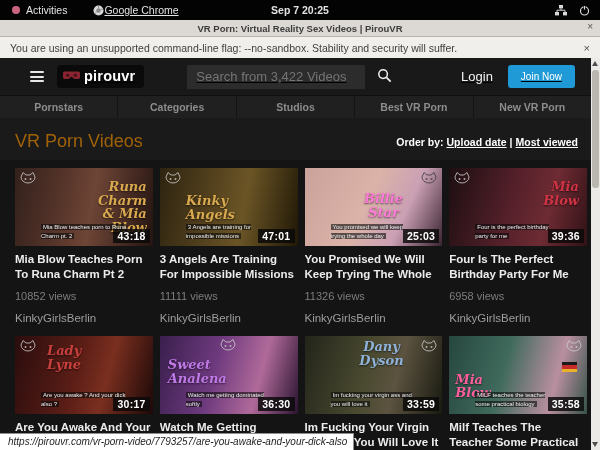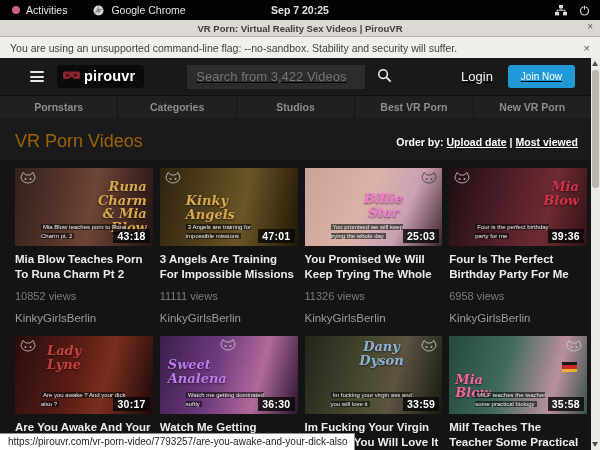--- a/index.html
+++ b/index.html
@@ -4,21 +4,21 @@
 <style>
   html,body{margin:0;padding:0;}
   body{width:600px;height:450px;overflow:hidden;background:#151515;
        font-family:"Liberation Sans",sans-serif;position:relative;}
 
   
   .gnome-bar{height:20px;background:#030303;color:#e3e3e3;display:flex;align-items:center;
              font-size:10.5px;position:relative;}
   .gb-left{display:flex;align-items:center;gap:6px;margin-left:12px;}
   .gb-dot{width:8px;height:8px;border-radius:50%;background:#c8647e;display:inline-block;}
-  .gb-app{display:flex;align-items:center;gap:7px;margin-left:26px;}
+  .gb-app{display:flex;align-items:center;gap:0;margin-left:26px;text-decoration:underline;}
   .gb-clock{position:absolute;left:0;right:0;text-align:center;font-weight:bold;font-size:10.5px;}
   .gb-right{margin-left:auto;display:flex;align-items:center;gap:12px;margin-right:10px;z-index:2;}
 
   
   .tab-bar{height:16px;background:#dcd8d3;border-bottom:1px solid #b7b3ad;display:flex;
            align-items:center;justify-content:center;font-size:9.5px;font-weight:bold;color:#3c3c3c;
            position:relative;}
   .tab-close{position:absolute;right:7px;top:1px;color:#555;font-size:10px;font-weight:normal;cursor:default;}
 
   
@@ -93,21 +93,21 @@
 
   
   .sbar{position:absolute;top:58px;right:0;bottom:0;width:9px;background:#eceae7;z-index:5;}
   .sb-arrow{position:absolute;left:1px;width:0;height:0;border-left:3.5px solid transparent;
             border-right:3.5px solid transparent;}
   .sb-up{top:3px;border-bottom:5px solid #4d4d4d;}
   .sb-down{bottom:3px;border-top:5px solid #4d4d4d;}
   .sb-thumb{position:absolute;left:1px;top:12px;width:7px;height:118px;background:#b9b5af;border-radius:3px;}
 
   .status-tip{position:absolute;left:0;bottom:0;background:#fff;border:1px solid #8f8f8f;
-              border-left:none;border-bottom:none;font-size:10px;color:#1f1f1f;padding:2px 6px 3px 8px;z-index:9;}
+              border-left:none;border-bottom:none;font-size:10px;color:#1f1f1f;padding:2px 6px 3px 8px;z-index:9;font-style:italic;}
 </style>
 </head>
 <body>
 
 <div class="gnome-bar">
   <div class="gb-left">
     <span class="gb-dot"></span>
     <span>Activities</span>
   </div>
   <div class="gb-app">

